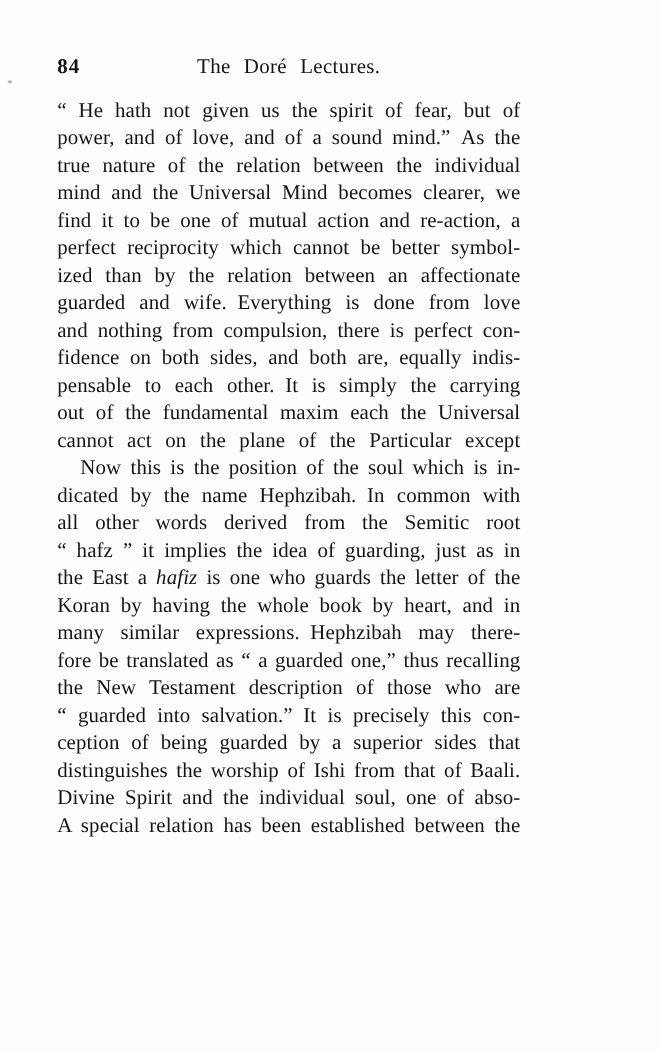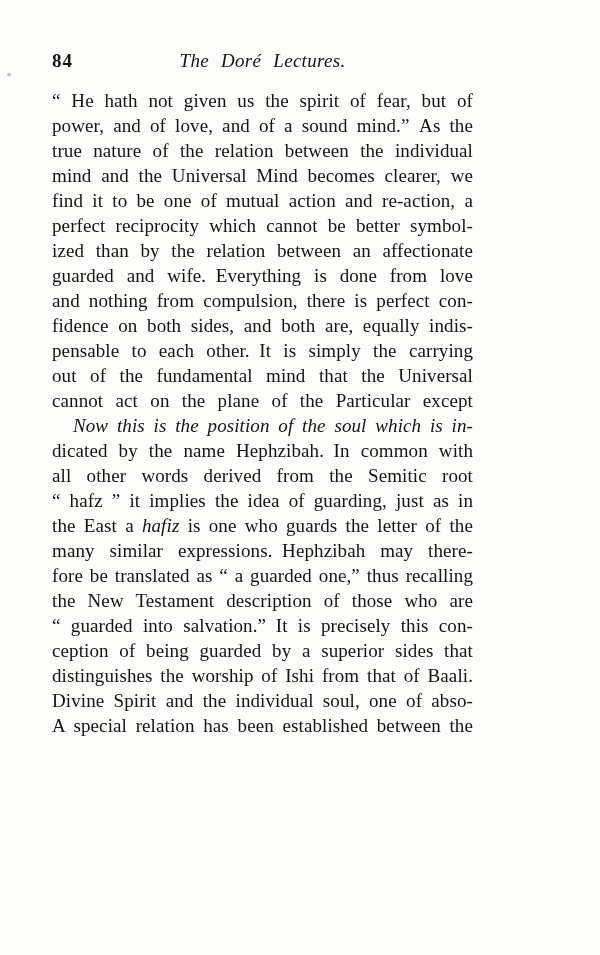--- a/index.html
+++ b/index.html
@@ -26,21 +26,20 @@
     font-size: 19px;
   }
   .page-number {
     position: absolute;
     left: 0; top: 0;
     font-weight: bold;
     font-style: normal;
     letter-spacing: 1px;
   }
   .head-title {
-    font-style: italic;
     word-spacing: 7px;
     letter-spacing: 0.3px;
   }
   .text-body {
     margin-top: 15px;
     font-size: 19px;
     line-height: 25px;
   }
   .paragraph { margin: 0; }
   .line {
@@ -49,21 +48,21 @@
     overflow: hidden;
     letter-spacing: 0.1px;
   }
   .line::after {
     content: "";
     display: inline-block;
     width: 100%;
   }
   .line.no-just { text-align: left; word-spacing: 10px; }
   .line.no-just::after { content: none; }
-  .line.indent { text-indent: 21px; font-style: italic; }
+  .line.indent { text-indent: 21px; }
   .line i { }
   .speck {
     position: absolute;
     border-radius: 50%;
     background: #b9b9b9;
     filter: blur(0.6px);
   }
   .speck-1 { left: 7px; top: 73px; width: 4px; height: 3px; }
   .speck-2 { left: 342px; top: 575px; width: 3px; height: 2px; background: #d0d0d0; }
 </style>
@@ -81,29 +80,30 @@
         <div class="line"><span>power, and of love, and of a sound mind.” As the</span></div>
         <div class="line"><span>true nature of the relation between the individual</span></div>
         <div class="line"><span>mind and the Universal Mind becomes clearer, we</span></div>
         <div class="line"><span>find it to be one of mutual action and re-action, a</span></div>
         <div class="line"><span>perfect reciprocity which cannot be better symbol-</span></div>
         <div class="line"><span>ized than by the relation between an affectionate</span></div>
         <div class="line"><span>guarded and wife. Everything is done from love</span></div>
         <div class="line"><span>and nothing from compulsion, there is perfect con-</span></div>
         <div class="line"><span>fidence on both sides, and both are, equally indis-</span></div>
         <div class="line"><span>pensable to each other. It is simply the carrying</span></div>
-        <div class="line"><span>out of the fundamental mind that the Universal</span></div>
+        <div class="line"><span>out of the fundamental maxim each the Universal</span></div>
         <div class="line"><span>cannot act on the plane of the Particular except</span></div>
       </div>
       <div class="paragraph">
         <div class="line indent"><span>Now this is the position of the soul which is in-</span></div>
         <div class="line"><span>dicated by the name Hephzibah. In common with</span></div>
         <div class="line"><span>all other words derived from the Semitic root</span></div>
         <div class="line"><span>“ hafz ” it implies the idea of guarding, just as in</span></div>
         <div class="line"><span>the East a </span><i>hafiz</i><span> is one who guards the letter of the</span></div>
+        <div class="line"><span>Koran by having the whole book by heart, and in</span></div>
         <div class="line"><span>many similar expressions. Hephzibah may there-</span></div>
         <div class="line"><span>fore be translated as “ a guarded one,” thus recalling</span></div>
         <div class="line"><span>the New Testament description of those who are</span></div>
         <div class="line"><span>“ guarded into salvation.” It is precisely this con-</span></div>
         <div class="line"><span>ception of being guarded by a superior sides that</span></div>
         <div class="line"><span>distinguishes the worship of Ishi from that of Baali.</span></div>
         <div class="line"><span>Divine Spirit and the individual soul, one of abso-</span></div>
         <div class="line"><span>A special relation has been established between the</span></div>
       </div>
     </div>

